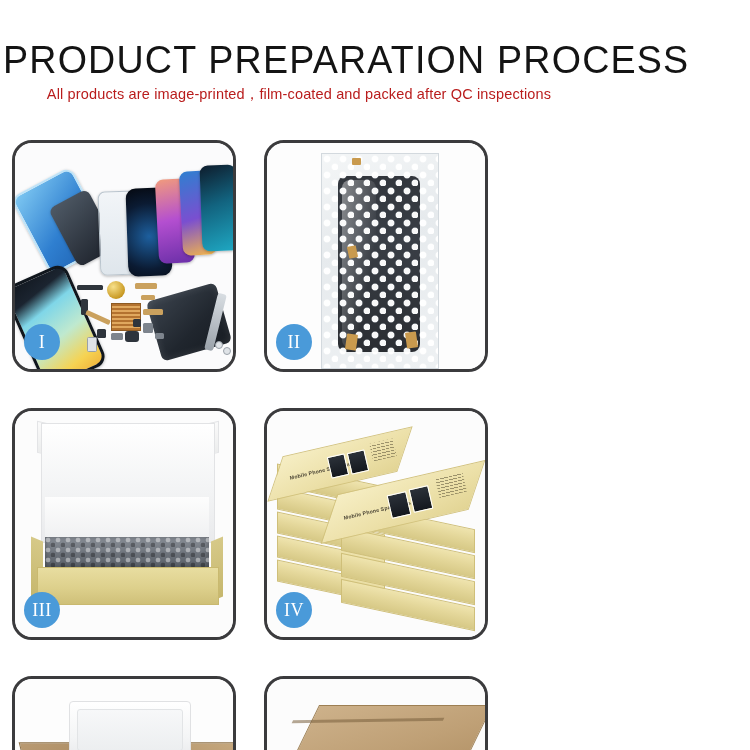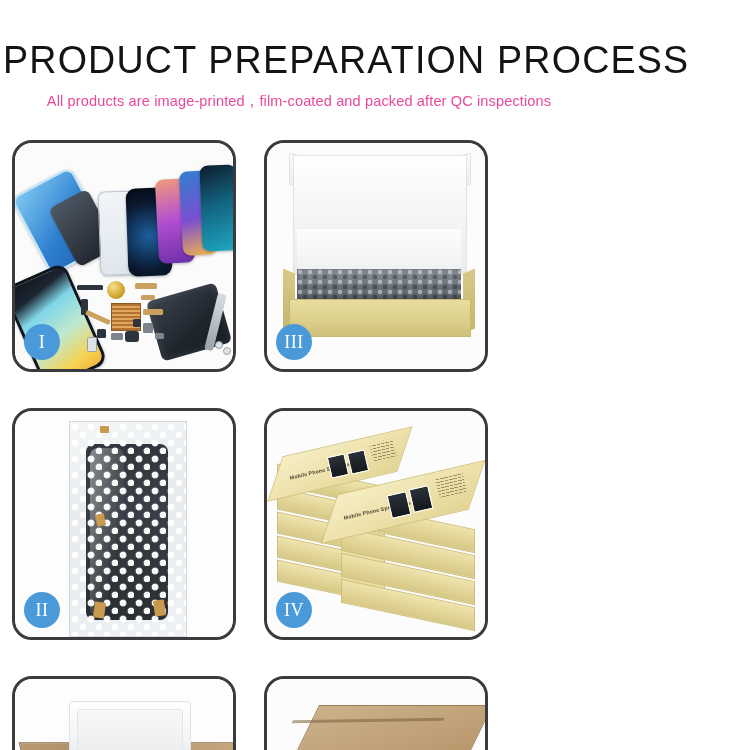--- a/index.html
+++ b/index.html
@@ -28,23 +28,23 @@
     letter-spacing: 1.2px;
     color: #141414;
     line-height: 44px;
     white-space: nowrap;
     transform: scaleX(0.99);
   }
   .subtitle {
     font-family: "Liberation Sans", sans-serif;
     font-size: 14.5px;
     font-weight: 400;
-    color: #ec4899;
+    color: #b91c1c;
     letter-spacing: 0.15px;
-    margin-top: 9px;
+    margin-top: 2px;
     line-height: 20px;
     white-space: nowrap;
   }
 
   
   .grid {
     position: absolute;
     top: 140px;
     left: 12px;
     width: 726px;
@@ -380,54 +380,54 @@
       <div class="part" style="left:118px;top:176px;width:8px;height:8px;"></div>
       <div class="part lt" style="left:140px;top:190px;width:9px;height:6px;"></div>
       <div class="part wht" style="left:200px;top:198px;width:6px;height:6px;border-radius:50%;"></div>
       <div class="part wht" style="left:208px;top:204px;width:6px;height:6px;border-radius:50%;"></div>
     </div>
     <div class="badge">I</div>
   </div>
 
   <div class="panel">
     <div class="panel-scene">
+      <div class="p2-bg"></div>
+      <div class="bubble-bag">
+        <div class="screen-inside"></div>
+        <div class="screen-gloss"></div>
+        <div class="bubbles"></div>
+        <div class="bubbles2"></div>
+        <div class="tape" style="left:30px;top:4px;width:9px;height:7px;"></div>
+        <div class="tape" style="left:26px;top:92px;width:9px;height:12px;transform:rotate(-12deg);"></div>
+        <div class="tape" style="left:24px;top:180px;width:11px;height:16px;transform:rotate(8deg);"></div>
+        <div class="tape" style="left:84px;top:178px;width:11px;height:16px;transform:rotate(-8deg);"></div>
+      </div>
+    </div>
+    <div class="badge">II</div>
+  </div>
+
+  <div class="panel">
+    <div class="panel-scene">
       <div class="p3-bg"></div>
       <div class="box3-lid-flapL"></div>
       <div class="box3-lid-flapR"></div>
       <div class="box3-lid"></div>
       <div class="box3-foam"></div>
       <div class="box3-sideL"></div>
       <div class="box3-sideR"></div>
       <div class="box3-inner">
         <div class="bub"></div>
       </div>
       <div class="box3-front"></div>
     </div>
     <div class="badge">III</div>
   </div>
 
   <div class="panel">
     <div class="panel-scene">
-      <div class="p2-bg"></div>
-      <div class="bubble-bag">
-        <div class="screen-inside"></div>
-        <div class="screen-gloss"></div>
-        <div class="bubbles"></div>
-        <div class="bubbles2"></div>
-        <div class="tape" style="left:30px;top:4px;width:9px;height:7px;"></div>
-        <div class="tape" style="left:26px;top:92px;width:9px;height:12px;transform:rotate(-12deg);"></div>
-        <div class="tape" style="left:24px;top:180px;width:11px;height:16px;transform:rotate(8deg);"></div>
-        <div class="tape" style="left:84px;top:178px;width:11px;height:16px;transform:rotate(-8deg);"></div>
-      </div>
-    </div>
-    <div class="badge">II</div>
-  </div>
-
-  <div class="panel">
-    <div class="panel-scene">
       <div class="p4-bg"></div>
       <div class="stack">
 
         <div class="sbox" style="left:10px;top:64px;width:106px;height:20px;transform:skewY(12deg);"></div>
         <div class="sbox" style="left:10px;top:88px;width:106px;height:20px;transform:skewY(12deg);"></div>
         <div class="sbox" style="left:10px;top:112px;width:106px;height:20px;transform:skewY(12deg);"></div>
         <div class="sbox" style="left:10px;top:136px;width:106px;height:20px;transform:skewY(12deg);"></div>
         <div class="sbox" style="left:10px;top:160px;width:106px;height:20px;transform:skewY(12deg);"></div>
 
         <div class="sbox" style="left:74px;top:104px;width:132px;height:22px;transform:skewY(12deg);"></div>

